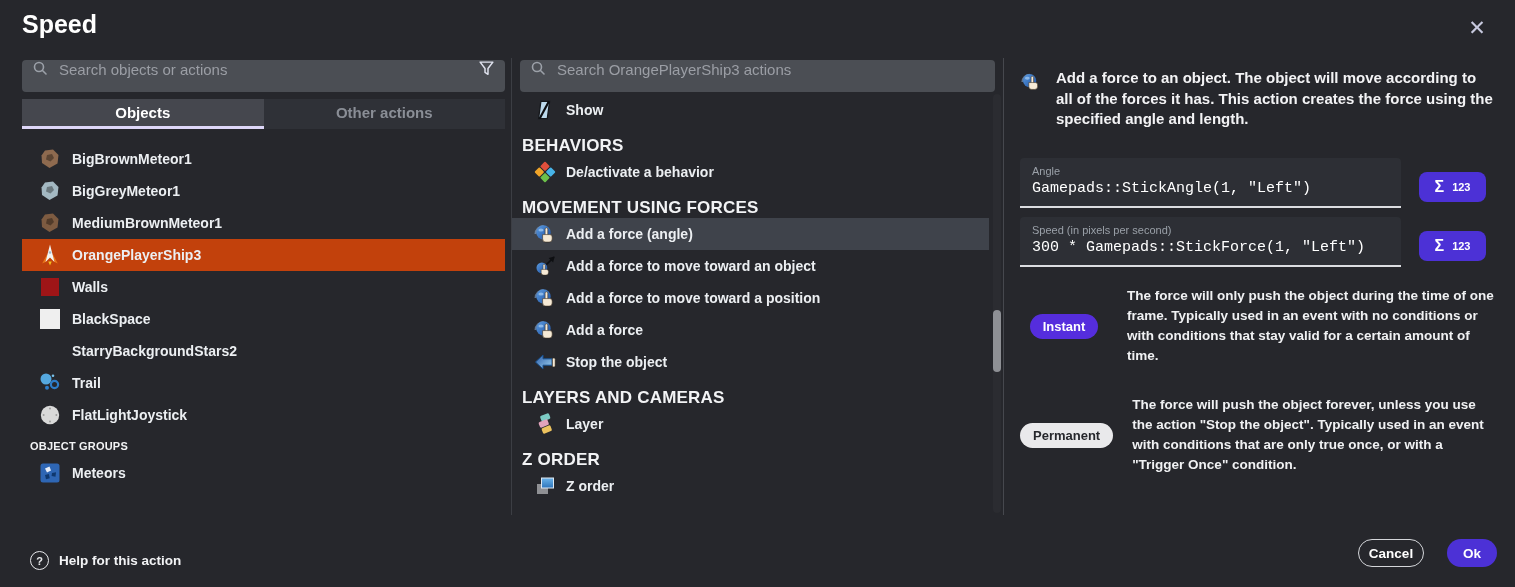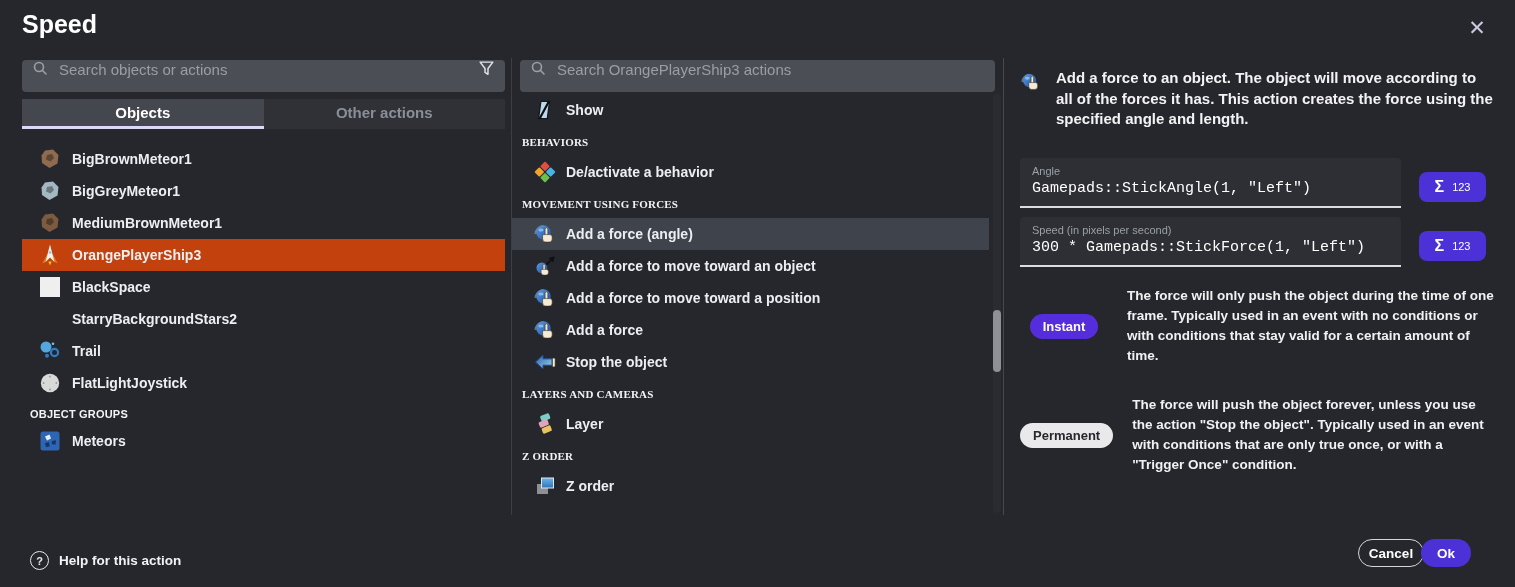--- a/index.html
+++ b/index.html
@@ -28,51 +28,51 @@
   .group-header{font-size:11px;font-weight:700;color:#f2f3f5;padding:9px 0 5px 8px;letter-spacing:.2px;}
 
   
   .mid-panel{position:absolute;left:511px;top:58px;width:493px;height:457px;border-left:1px solid #3c3e44;border-right:1px solid #46484e;}
   .mid-panel .searchbar{margin:2px 8px 0 8px;}
   .action-list{margin-top:0;padding-top:2px;}
   .arow{height:32px;display:flex;align-items:center;gap:8px;padding-left:20px;width:477px;cursor:pointer;}
   .arow .ic{width:26px;height:26px;flex:0 0 26px;display:flex;align-items:center;justify-content:center;}
   .arow .lbl{font-size:14px;font-weight:700;color:#eceff2;white-space:nowrap;}
   .arow.selected{background:#3f434b;text-align:center;}
-  .ahdr{font-size:11px;font-weight:700;color:#f2f3f5;padding:10px 0 5px 10px;height:30px;letter-spacing:.2px;font-family:Liberation Serif, serif;}
+  .ahdr{font-size:17px;font-weight:700;color:#f2f3f5;padding:10px 0 5px 10px;height:30px;letter-spacing:.2px;}
   .scrolltrack{position:absolute;left:481px;top:36px;width:8px;height:419px;background:#2b2c31;border-radius:4px;}
   .scrollthumb{position:absolute;left:0;top:216px;width:8px;height:62px;background:#8e9095;border-radius:4px;}
 
   
   .right-panel{position:absolute;left:1020px;top:58px;width:474px;height:457px;}
   .desc-row{position:absolute;left:0;top:10px;display:flex;gap:14px;width:474px;}
   .desc-row .ic{width:22px;height:22px;flex:0 0 22px;margin-top:3px;}
   .desc-text{font-size:15px;font-weight:700;line-height:1.38;color:#f3f3f5;}
   .field{position:absolute;left:0;width:381px;height:50px;background:#2d2f35;border-radius:4px 4px 0 0;border-bottom:2px solid #dcdde1;padding:7px 12px 0 12px;}
   .field .flabel{font-size:11px;color:#9aa0a8;font-weight:400;}
   .field .fvalue{font-size:15px;color:#fff;font-family:"Liberation Mono","DejaVu Sans Mono",monospace;margin-top:3px;white-space:nowrap;}
   .field.f-angle{top:100px;} .field.f-speed{top:159px;}
   .expr-btn{position:absolute;left:399px;width:67px;height:30px;background:#4c31d6;border:none;border-radius:8px;display:flex;align-items:center;justify-content:center;gap:8px;color:#fff;cursor:pointer;}
-  .expr-btn .sg{font-size:16px;font-weight:700;} .expr-btn .dg{font-size:11px;font-weight:400;}
+  .expr-btn .sg{font-size:16px;font-weight:700;} .expr-btn .dg{font-size:11px;font-weight:700;}
   .expr-btn.b1{top:114px;} .expr-btn.b2{top:173px;}
   .note-row{position:absolute;left:0;width:474px;display:flex;align-items:center;gap:19px;}
   .note-row.n1{top:228px;} .note-row.n2{top:337px;}
   .badge-col{flex:0 0 88px;display:flex;justify-content:center;}
   .badge{padding:5px 13px;border-radius:14px;font-size:13px;font-weight:700;white-space:nowrap;}
   .badge.purple{background:#552ddd;color:#fff;}
   .badge.light{background:#e9e9eb;color:#26272c;}
   .note-text{flex:1;font-size:13.5px;font-weight:700;line-height:20px;color:#f0f1f3;}
 
   
   .help{position:absolute;left:30px;bottom:17px;display:flex;align-items:center;gap:10px;cursor:pointer;}
   .help .qicon{width:19px;height:19px;border:1.6px solid #e8e9ec;border-radius:50%;display:flex;align-items:center;justify-content:center;font-size:11px;font-weight:700;color:#e8e9ec;}
   .help .hlbl{font-size:13.5px;font-weight:700;color:#f2f3f5;}
   .btn{position:absolute;bottom:20px;height:28px;border-radius:14px;font-size:13.5px;font-weight:700;cursor:pointer;display:flex;align-items:center;justify-content:center;}
   .btn-cancel{right:91px;width:66px;background:transparent;border:1px solid #d4d6da;color:#fff;}
-  .btn-ok{right:44px;width:50px;background:#4c31d6;border:none;color:#fff;}
+  .btn-ok{right:18px;width:50px;background:#4c31d6;border:none;color:#fff;}
 
   .hidden-defs{position:absolute;width:0;height:0;overflow:hidden;}
 </style>
 </head>
 <body>
 
 <svg class="hidden-defs" xmlns="http://www.w3.org/2000/svg">
   <defs>
     <linearGradient id="gradBall" x1="0" y1="0" x2="1" y2="1">
       <stop offset="0" stop-color="#5b9be0"></stop>
@@ -209,20 +209,28 @@
         <span class="ic">
             <svg width="24" height="24">
               <use href="#sym-ship"></use>
             </svg>
           </span>
         <span class="lbl">OrangePlayerShip3</span>
       </div>
       <div class="row">
         <span class="ic">
             <svg width="24" height="24">
+              <rect x="3" y="3" width="18" height="18" fill="#9e1517"></rect>
+            </svg>
+          </span>
+        <span class="lbl">Walls</span>
+      </div>
+      <div class="row">
+        <span class="ic">
+            <svg width="24" height="24">
               <rect x="2" y="2" width="20" height="20" fill="#efefef"></rect>
             </svg>
           </span>
         <span class="lbl">BlackSpace</span>
       </div>
       <div class="row">
         <span class="ic"></span>
         <span class="lbl">StarryBackgroundStars2</span>
       </div>
       <div class="row">

